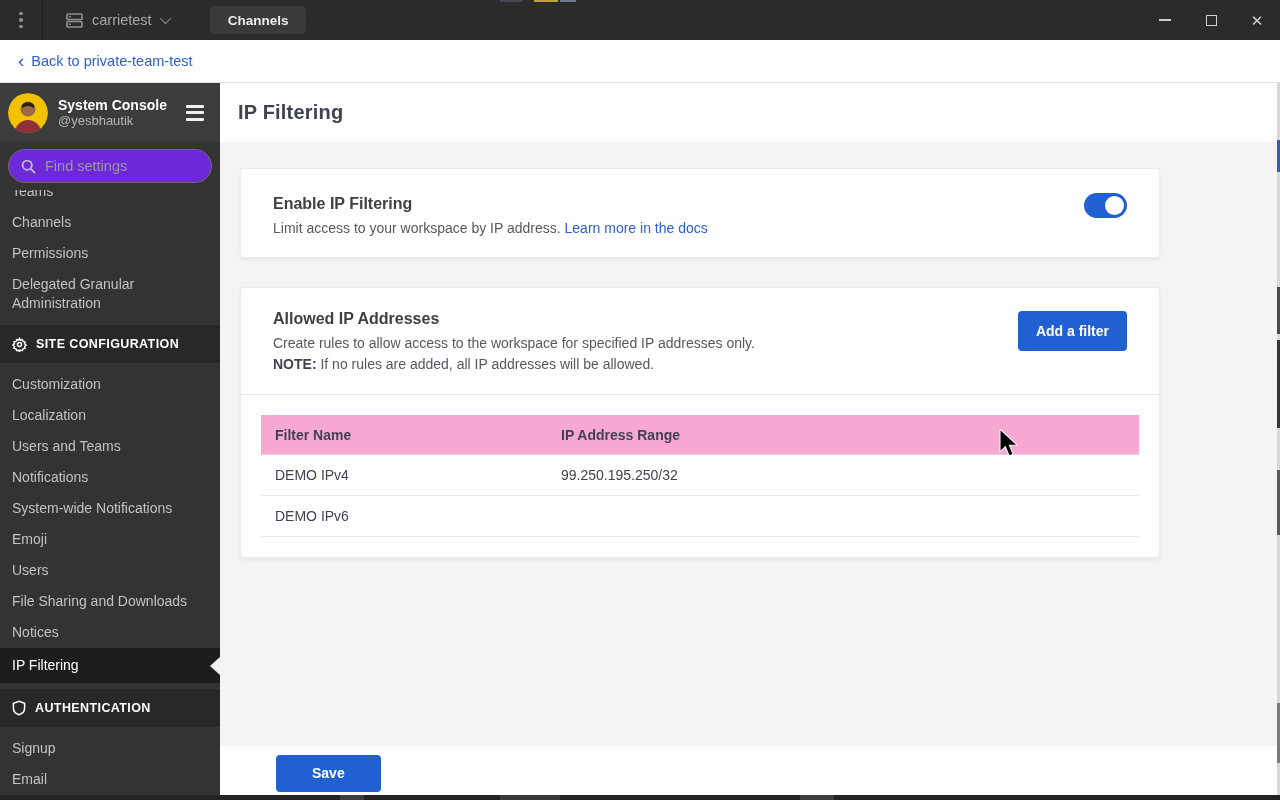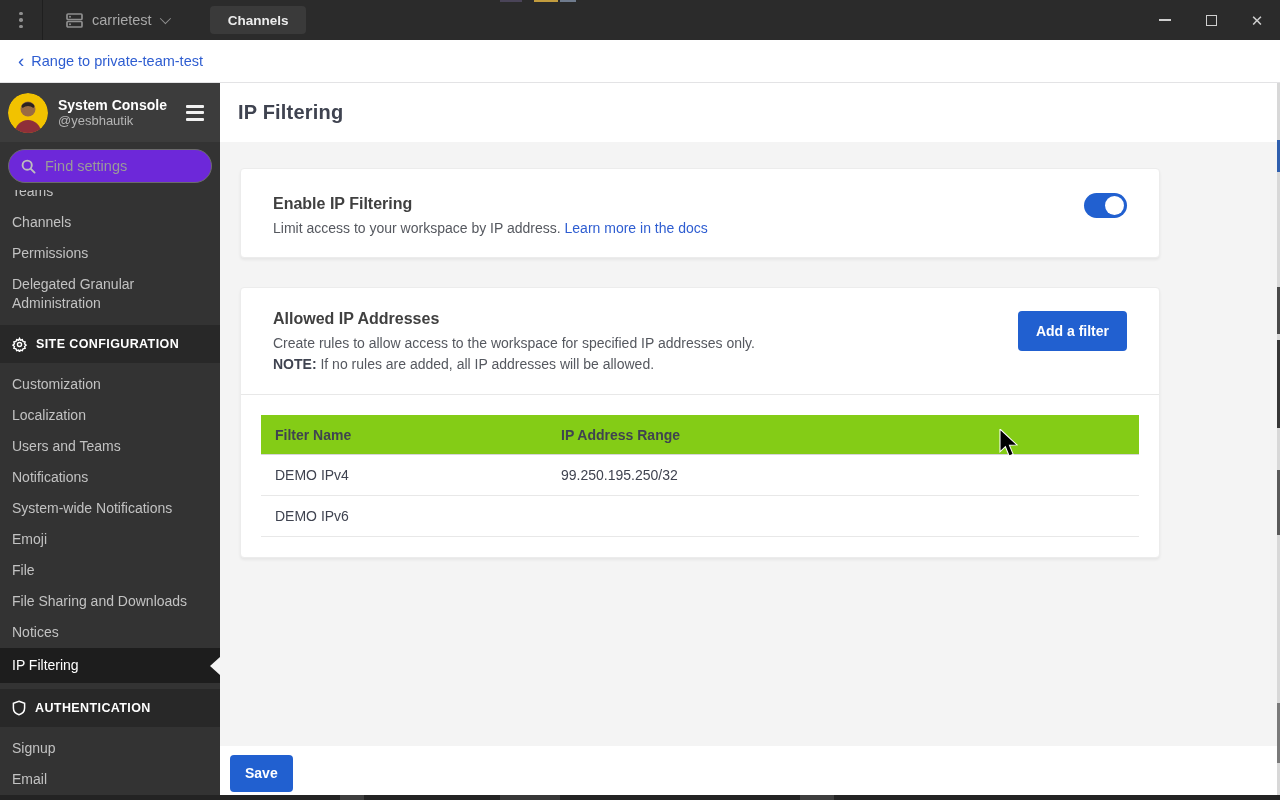--- a/index.html
+++ b/index.html
@@ -64,26 +64,26 @@
   .toggle { position:absolute; right:32px; top:24px; width:43px; height:25px; border-radius:13px; background:#2160d0; cursor:pointer; }
   .toggle .knob { position:absolute; right:3px; top:3px; width:19px; height:19px; border-radius:50%; background:#ffffff; }
   .card2 { margin-top:29px; }
   .card2-head { position:relative; padding:22px 32px 22px 32px; border-bottom:1px solid #e8e8e8; }
   .note-line { margin-top:5px; color:#55585f; font-size:14px; }
   .note-label { font-weight:700; color:#3f4350; }
   .btn { background:#2160d0; color:#ffffff; font-weight:700; font-size:14px; border:none; border-radius:4px; cursor:pointer; font-family:inherit; }
   .add-filter-btn { position:absolute; right:32px; top:23px; height:40px; padding:10px 18px; }
   .table-wrap { margin:20px; }
   .t-row { display:flex; align-items:center; height:41px; font-size:14px; color:#3f4350; }
-  .t-head { background:#84cc16; height:40px; font-weight:700; border-bottom:1px solid #d5d5d7; }
+  .t-head { background:#f9a8d4; height:40px; font-weight:700; border-bottom:1px solid #d5d5d7; }
   .t-cell1 { width:300px; padding-left:14px; flex:none; }
   .t-cell2 { flex:1; }
   .t-body .t-row { border-bottom:1px solid #e8e8e8; cursor:default; }
   .footer { position:absolute; left:0; right:0; bottom:0; height:54px; background:#ffffff; display:flex; align-items:center; padding-left:10px; }
-  .save-btn { height:37px; padding:0 15px; }
+  .save-btn { height:37px; padding:0 36px;margin-left:46px; }
 
   
   .right-edge { position:absolute; top:83px; right:0; width:3px; bottom:0; background:#d8d8d8; }
   .right-edge i { position:absolute; left:0; width:3px; display:block; }
   .bottom-strip { position:absolute; left:0; bottom:0; width:1280px; height:5px; background:#232323; }
   .bottom-strip i { position:absolute; top:0; height:5px; display:block; }
 
   .cursor { position:absolute; left:998px; top:429px; z-index:50; pointer-events:none; }
 </style>
 </head>
@@ -123,21 +123,21 @@
         </div>
       <div class="win-btn">
           <span class="ico-close">✕</span>
         </div>
     </div>
   </div>
 
   <div class="backbar">
     <span class="backlink">
       <span class="chev">‹</span>
-      <span>Range to private-team-test</span>
+      <span>Back to private-team-test</span>
     </span>
   </div>
 
   <div class="sidebar">
     <div class="sb-header">
       <div class="avatar">
         <svg width="40" height="40" viewBox="0 0 40 40">
             <circle cx="20" cy="20" r="20" fill="#f2c200"></circle>
             <circle cx="20" cy="16" r="7.5" fill="#9a6b42"></circle>
             <path d="M13.5 13 a7.5 7.5 0 0 1 13 0 l-1 2 a9 9 0 0 0 -11 0 Z" fill="#2c2320"></path>
@@ -175,21 +175,21 @@
             <circle cx="8" cy="8" r="2.2" fill="none" stroke="#ffffff" stroke-width="1.5"></circle>
           </svg>
         <span>SITE CONFIGURATION</span>
       </div>
       <div class="sb-item">Customization</div>
       <div class="sb-item">Localization</div>
       <div class="sb-item">Users and Teams</div>
       <div class="sb-item">Notifications</div>
       <div class="sb-item">System-wide Notifications</div>
       <div class="sb-item">Emoji</div>
-      <div class="sb-item">File</div>
+      <div class="sb-item">Users</div>
       <div class="sb-item">File Sharing and Downloads</div>
       <div class="sb-item">Notices</div>
       <div class="sb-item selected">
         <span>IP Filtering</span>
         <span class="notch"></span>
       </div>
 
       <div class="sb-section">
         <svg width="14" height="16" viewBox="0 0 14 16">
             <path fill="none" stroke="#ffffff" stroke-width="1.5" d="M7 1.2 L12.6 3.2 V8 c0 3.6 -2.4 5.8 -5.6 6.8 C3.8 13.8 1.4 11.6 1.4 8 V3.2 Z"></path>

